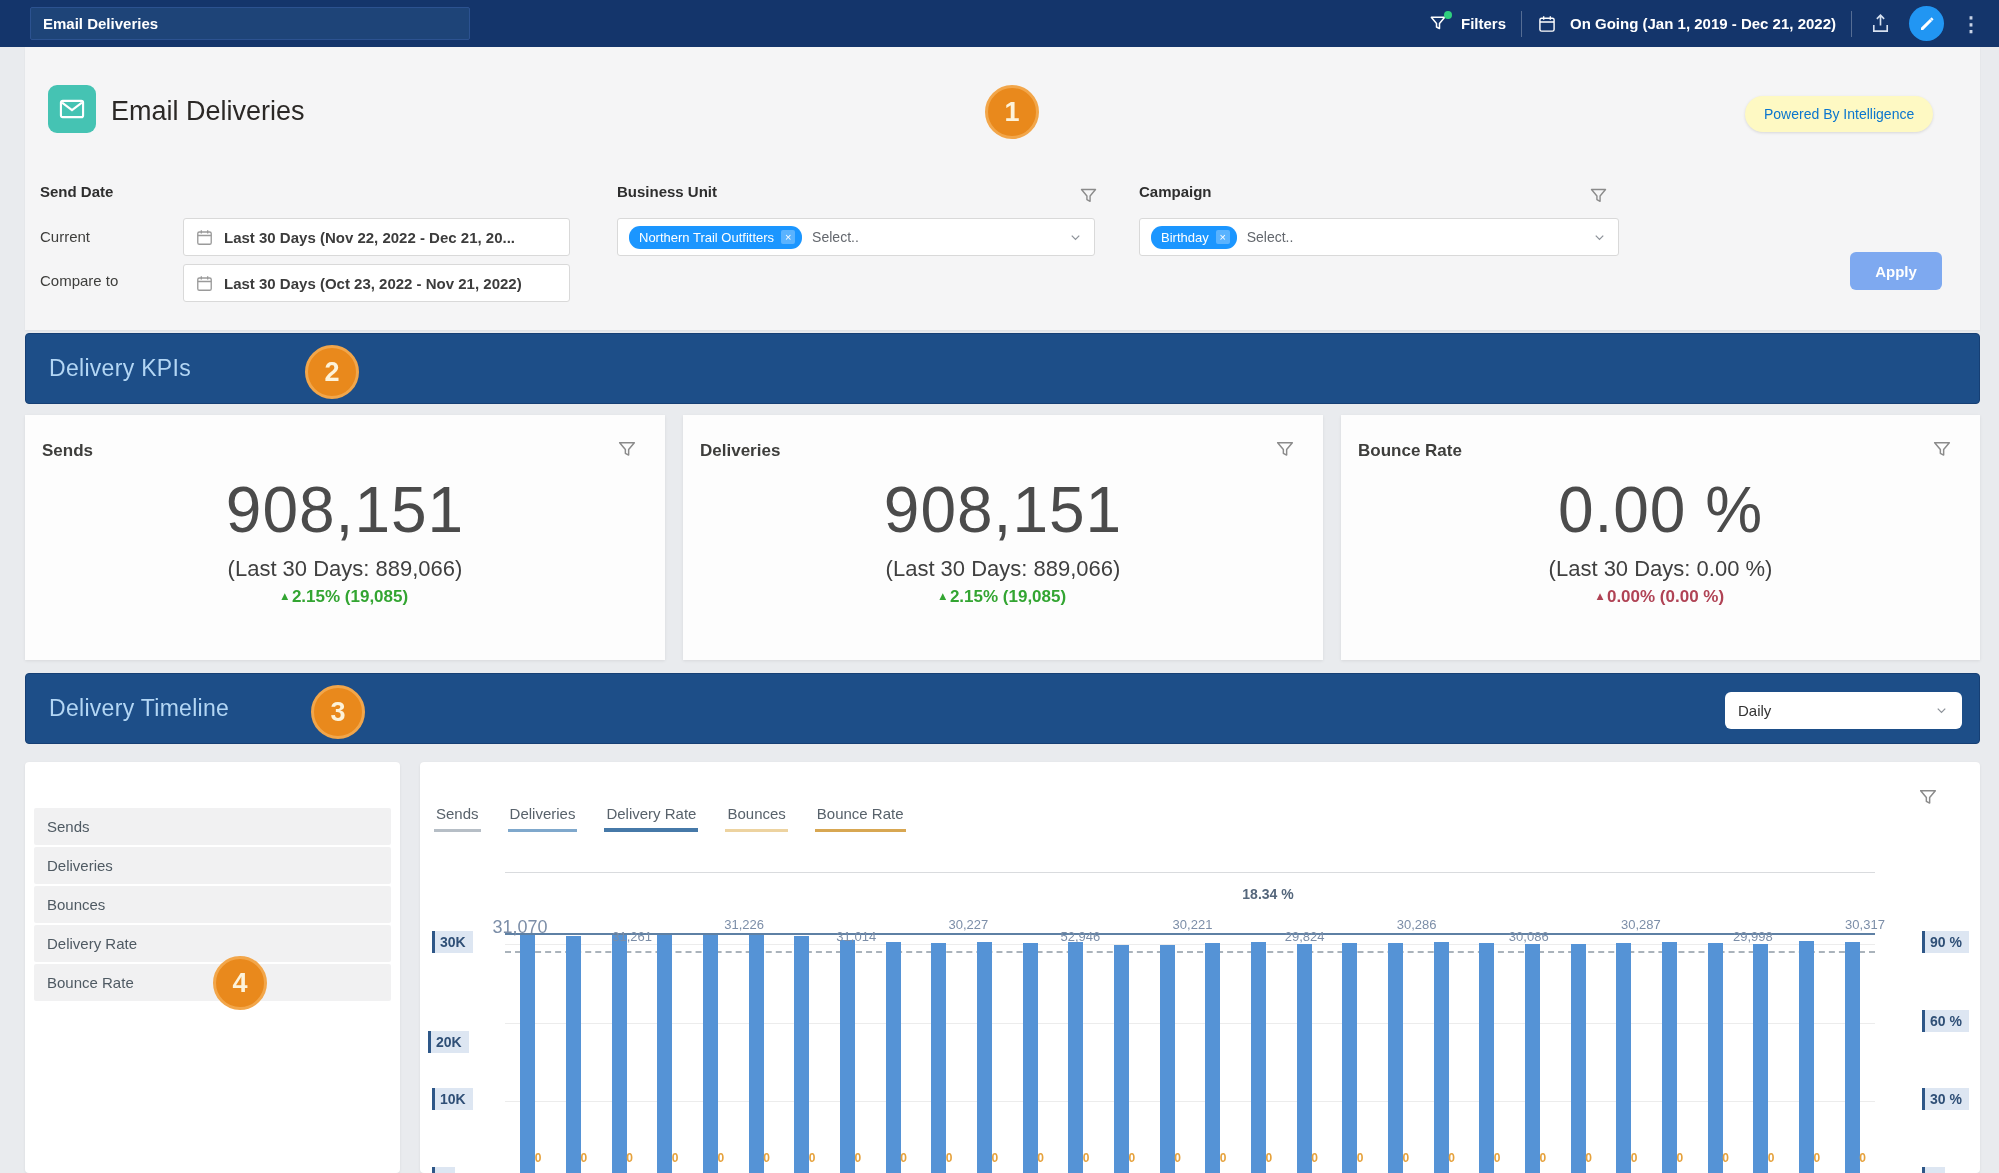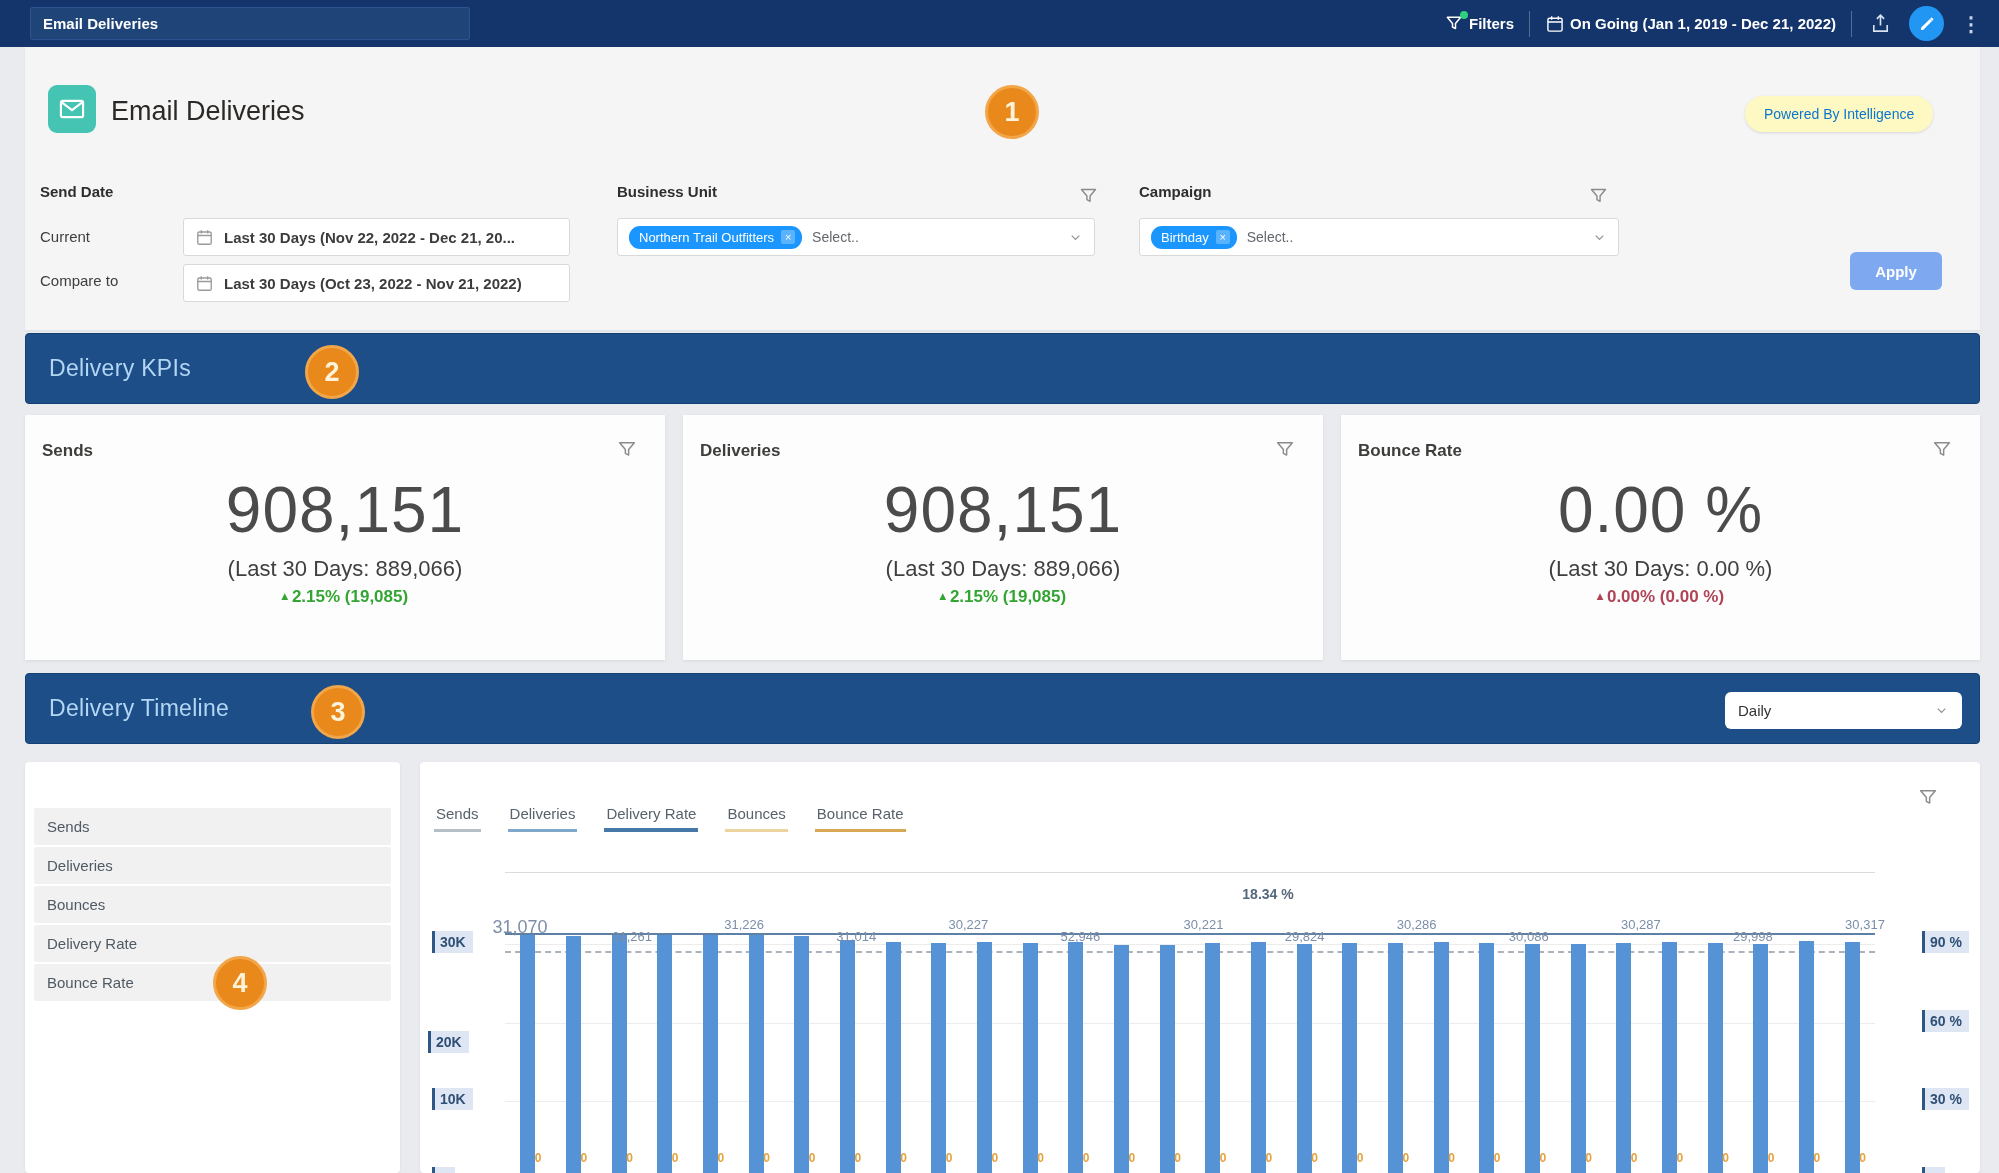--- a/index.html
+++ b/index.html
@@ -4,21 +4,21 @@
 <style>
   *{margin:0;padding:0;box-sizing:border-box}
   html,body{width:1999px;height:1173px}
   body{font-family:"Liberation Sans",sans-serif;background:#e9ebee;overflow:hidden}
   #app{position:relative;width:1999px;height:1173px;background:#e9ebee;overflow:hidden}
 
   
   .topbar{position:absolute;left:0;top:0;width:1999px;height:47px;background:#14356b;display:flex;align-items:center;justify-content:space-between;padding:0 16px 0 30px;z-index:30}
   .tb-title{width:440px;height:33px;background:#1e4478;border:1px solid #2c5290;border-radius:2px;color:#fff;font-size:15px;font-weight:700;display:flex;align-items:center;padding:0 12px;cursor:text}
   .tb-right{display:flex;align-items:center;gap:15px;color:#fff}
-  .tb-item{display:flex;align-items:center;gap:5px;font-size:15px;font-weight:700;cursor:pointer;white-space:nowrap}
+  .tb-item{display:flex;align-items:center;gap:13px;font-size:15px;font-weight:700;cursor:pointer;white-space:nowrap}
   .tb-sep{width:1px;height:26px;background:rgba(255,255,255,.28)}
   .funnel-wrap{position:relative;display:inline-flex}
   .greendot{position:absolute;top:-3px;right:-4px;width:8px;height:8px;border-radius:50%;background:#2fd07e}
   .tb-iconbtn{background:none;border:none;cursor:pointer;display:flex;align-items:center;padding:2px}
   .tb-edit{width:35px;height:35px;border-radius:50%;background:#2196f3;border:none;display:flex;align-items:center;justify-content:center;cursor:pointer}
   .tb-kebab{background:none;border:none;color:#c9d4e6;font-size:20px;font-weight:700;cursor:pointer;line-height:1;padding:0 2px}
 
   
   .band{position:absolute;left:25px;top:47px;width:1955px;height:283px;background:#f5f5f6;box-shadow:0 1px 2px rgba(0,0,0,.05)}
   .app-icon{position:absolute;left:48px;top:85px;width:48px;height:48px;border-radius:9px;background:#45c3b3;display:flex;align-items:center;justify-content:center}
@@ -335,21 +335,21 @@
         <div style="position: absolute; left: 1393.5px; top: 389px; font-size: 12px; font-weight: 700; color: rgb(230, 162, 60);">0</div>
         <div style="position: absolute; left: 1424.67px; top: 180.011px; width: 15px; height: 237.989px; background: rgb(85, 147, 214);"></div>
         <div style="position: absolute; left: 1439.17px; top: 389px; font-size: 12px; font-weight: 700; color: rgb(230, 162, 60);">0</div>
         <div style="position: absolute; left: 85px; top: 171px; width: 1370px; height: 2px; background: rgb(94, 128, 164);"></div>
         <div style="position: absolute; left: 100px; top: 155px; transform: translateX(-50%); font-size: 18px; color: rgb(124, 142, 168); white-space: nowrap;">31,070</div>
         <div style="position: absolute; left: 212.083px; top: 167px; transform: translateX(-50%); font-size: 13px; color: rgb(124, 142, 168); white-space: nowrap;">31,261</div>
         <div style="position: absolute; left: 324.167px; top: 155px; transform: translateX(-50%); font-size: 13px; color: rgb(124, 142, 168); white-space: nowrap;">31,226</div>
         <div style="position: absolute; left: 436.25px; top: 167px; transform: translateX(-50%); font-size: 13px; color: rgb(124, 142, 168); white-space: nowrap;">31,014</div>
         <div style="position: absolute; left: 548.333px; top: 155px; transform: translateX(-50%); font-size: 13px; color: rgb(124, 142, 168); white-space: nowrap;">30,227</div>
         <div style="position: absolute; left: 660.417px; top: 167px; transform: translateX(-50%); font-size: 13px; color: rgb(124, 142, 168); white-space: nowrap;">52,946</div>
-        <div style="position: absolute; left: 772.5px; top: 155px; transform: translateX(-50%); font-size: 13px; color: rgb(124, 142, 168); white-space: nowrap; margin-left: 11px;">30,221</div>
+        <div style="position: absolute; left: 772.5px; top: 155px; transform: translateX(-50%); font-size: 13px; color: rgb(124, 142, 168); white-space: nowrap;">30,221</div>
         <div style="position: absolute; left: 884.583px; top: 167px; transform: translateX(-50%); font-size: 13px; color: rgb(124, 142, 168); white-space: nowrap;">29,824</div>
         <div style="position: absolute; left: 996.667px; top: 155px; transform: translateX(-50%); font-size: 13px; color: rgb(124, 142, 168); white-space: nowrap;">30,286</div>
         <div style="position: absolute; left: 1108.75px; top: 167px; transform: translateX(-50%); font-size: 13px; color: rgb(124, 142, 168); white-space: nowrap;">30,086</div>
         <div style="position: absolute; left: 1220.83px; top: 155px; transform: translateX(-50%); font-size: 13px; color: rgb(124, 142, 168); white-space: nowrap;">30,287</div>
         <div style="position: absolute; left: 1332.92px; top: 167px; transform: translateX(-50%); font-size: 13px; color: rgb(124, 142, 168); white-space: nowrap;">29,998</div>
         <div style="position: absolute; left: 1445px; top: 155px; transform: translateX(-50%); font-size: 13px; color: rgb(124, 142, 168); white-space: nowrap;">30,317</div>
         <div style="position: absolute; left: 848px; top: 124px; transform: translateX(-50%); font-size: 14px; font-weight: 700; color: rgb(85, 103, 124);">18.34 %</div>
       </div>
   </section>
 

